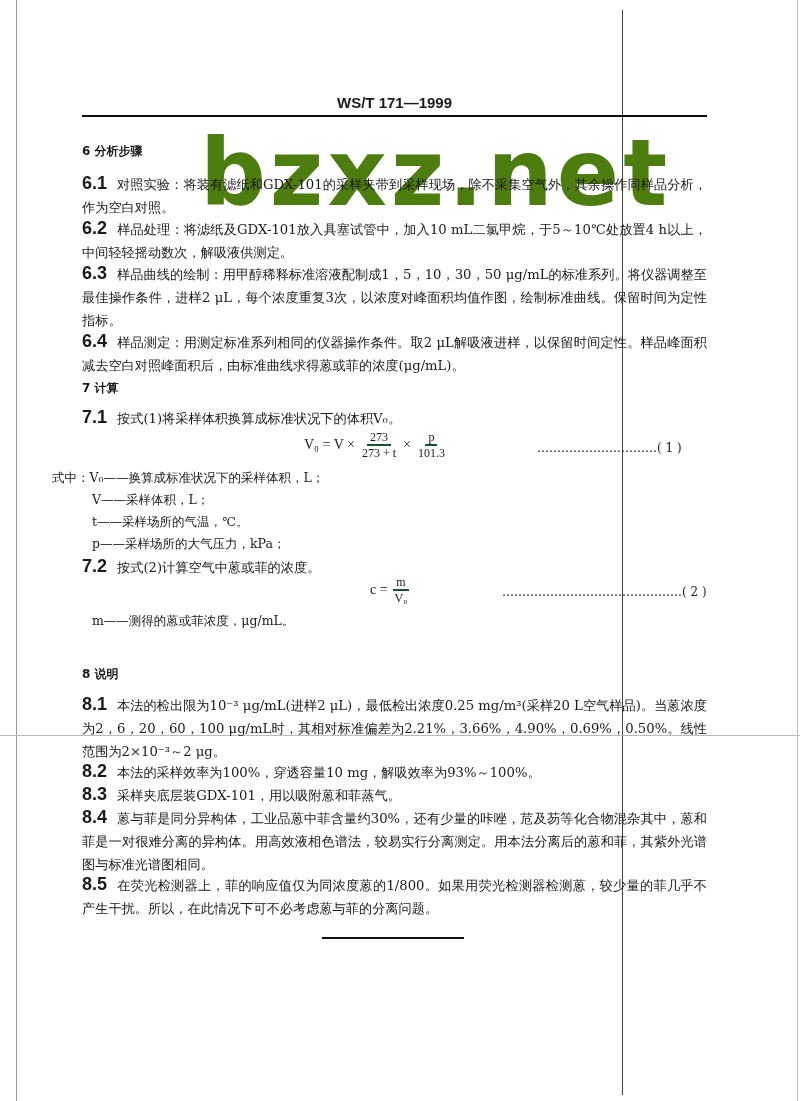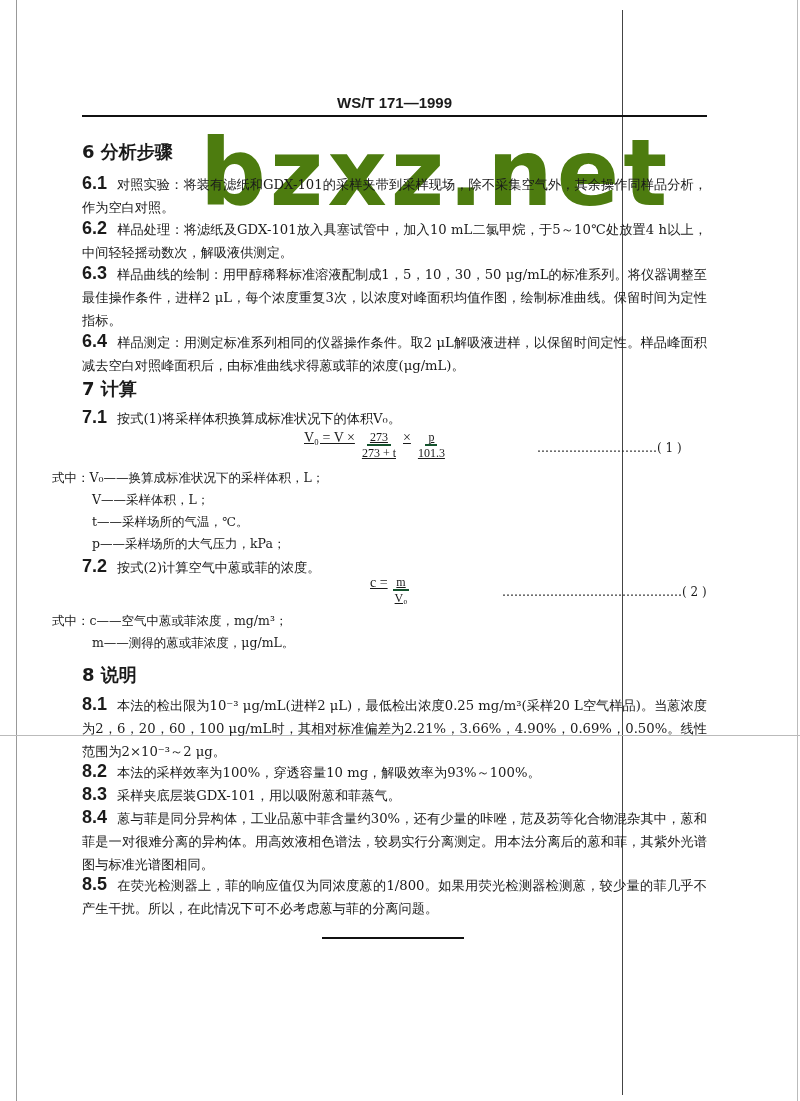--- a/index.html
+++ b/index.html
@@ -16,26 +16,26 @@
     font-weight: bold; font-size: 92px; letter-spacing: 4px;
     color: #4d7c0f; z-index: 0; line-height: 1;
   }
   .page { position: absolute; left: 82px; top: 0; width: 625px; z-index: 1; }
   .header {
     position: absolute; left: 0; top: 94px; width: 625px; text-align: center;
     font-size: 15px; font-weight: bold; font-family: "Liberation Sans", sans-serif;
   }
   .header-rule { position: absolute; left: 0; top: 115px; width: 625px; height: 2px; background: #111; }
   .block { position: absolute; left: 0; width: 625px; font-size: 13.2px; line-height: 23px; }
-  .sec-title { font-family: "DejaVu Sans", sans-serif; font-weight: bold; font-size: 18px; }
+  .sec-title { font-family: "DejaVu Sans", sans-serif; font-weight: bold; font-size: 12px; }
   .clause-num { font-family: "Liberation Sans", sans-serif; font-weight: bold; font-size: 18px; margin-right: 10px; }
   .para { text-align: justify; }
   .formula {
     position: absolute; font-family: "Liberation Serif", serif; font-size: 14px;
-    display: flex; align-items: flex-start; text-decoration: underline;
+    display: flex; align-items: center;
   }
   .frac { display: inline-flex; flex-direction: column; align-items: center; margin: 0 4px; font-size: 12px; }
   .frac .num { border-bottom: 2px solid #14532d; padding: 0 3px; line-height: 14px; }
   .frac .den { line-height: 14px; padding: 0 3px; }
   .eqno { position: absolute; font-size: 12px; letter-spacing: 0; }
   .defs { position: absolute; left: 0; font-size: 12.5px; line-height: 22px; }
   .defs .indent { padding-left: 40px; }
   .end-rule { position: absolute; left: 240px; top: 937px; width: 142px; height: 2px; background: #111; }
 </style>
 </head>
@@ -100,21 +100,20 @@
   <div class="formula" style="left:288px;top:575px;">
     <span>c =</span>
     <span class="frac">
       <span class="num">m</span>
       <span class="den">V₀</span>
     </span>
   </div>
   <div class="eqno" style="left:420px;top:585px;">………………………………………( 2 )</div>
 
   <div class="defs" style="top:610px;left:-30px;">
-    <div>式中：c——空气中蒽或菲浓度，mg/m³；</div>
     <div class="indent">m——测得的蒽或菲浓度，μg/mL。</div>
   </div>
 
   <div class="block" style="top:663px;">
     <div class="sec-title">8  说明</div>
   </div>
   <div class="block para" style="top:693px;">
     <span class="clause-num">8.1</span><span>本法的检出限为10⁻³ μg/mL(进样2 μL)，最低检出浓度0.25 mg/m³(采样20 L空气样品)。当蒽浓度为2，6，20，60，100 μg/mL时，其相对标准偏差为2.21%，3.66%，4.90%，0.69%，0.50%。线性范围为2×10⁻³～2 μg。</span>
   </div>
   <div class="block para" style="top:760px;">

